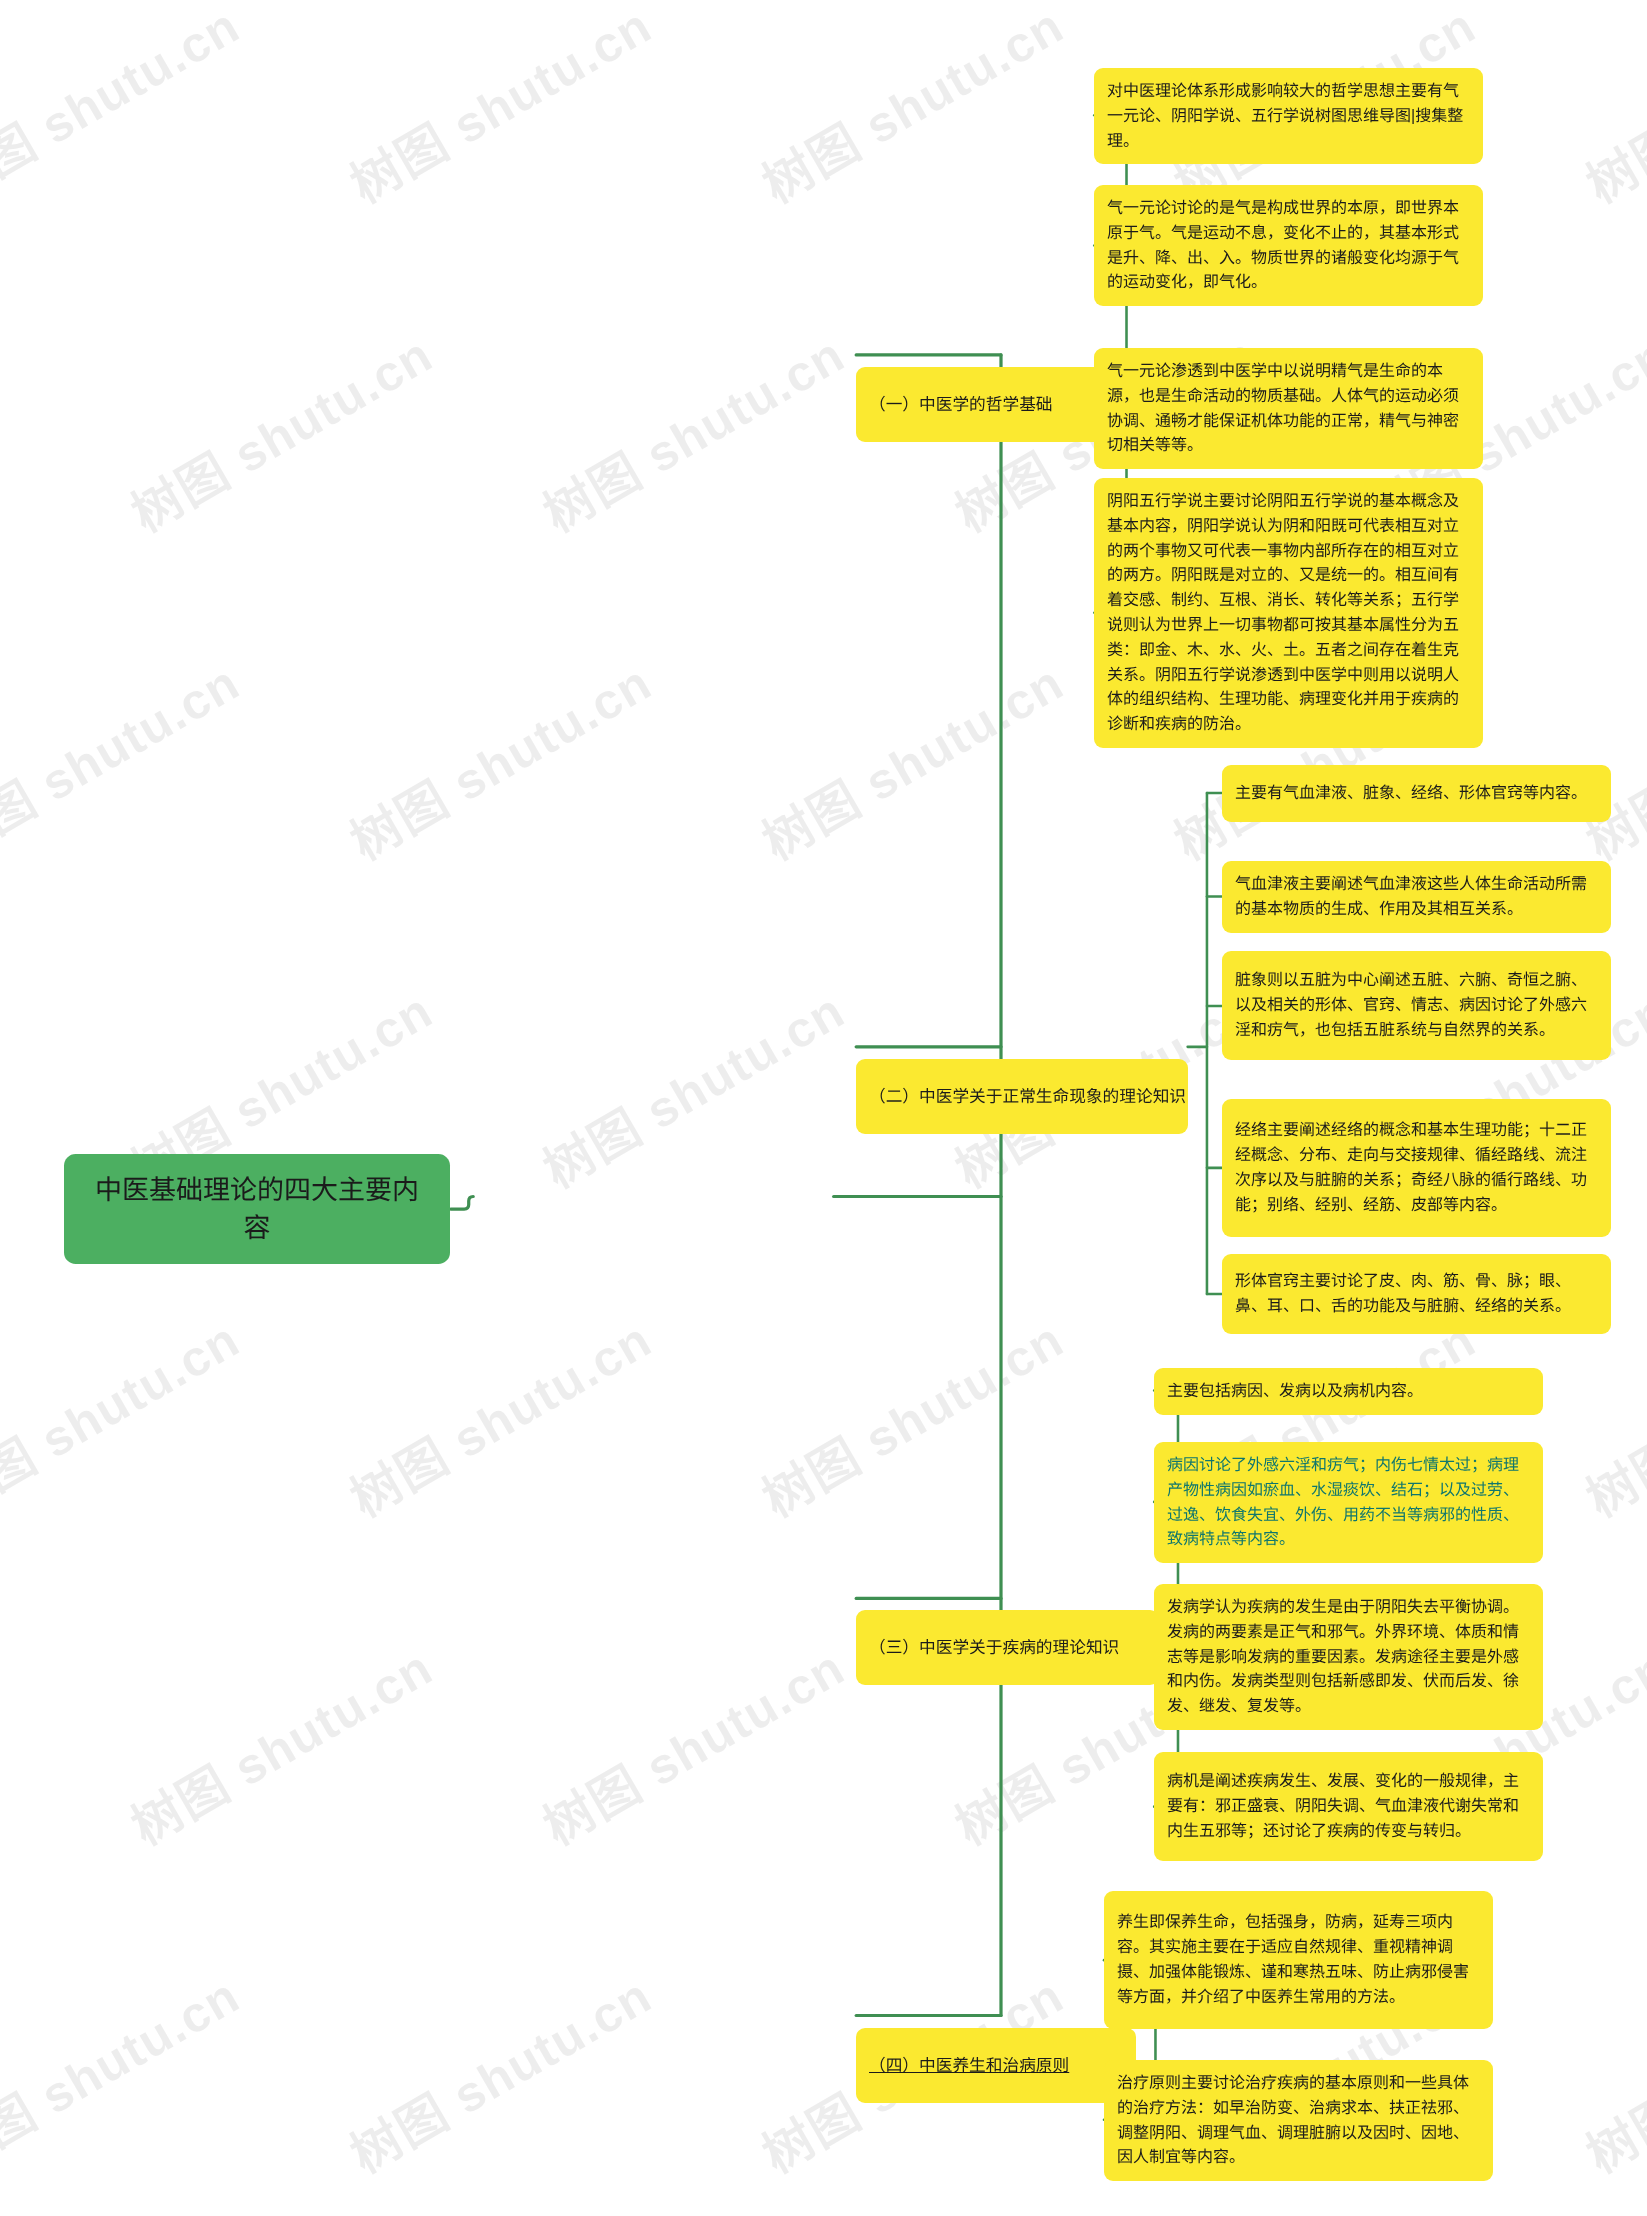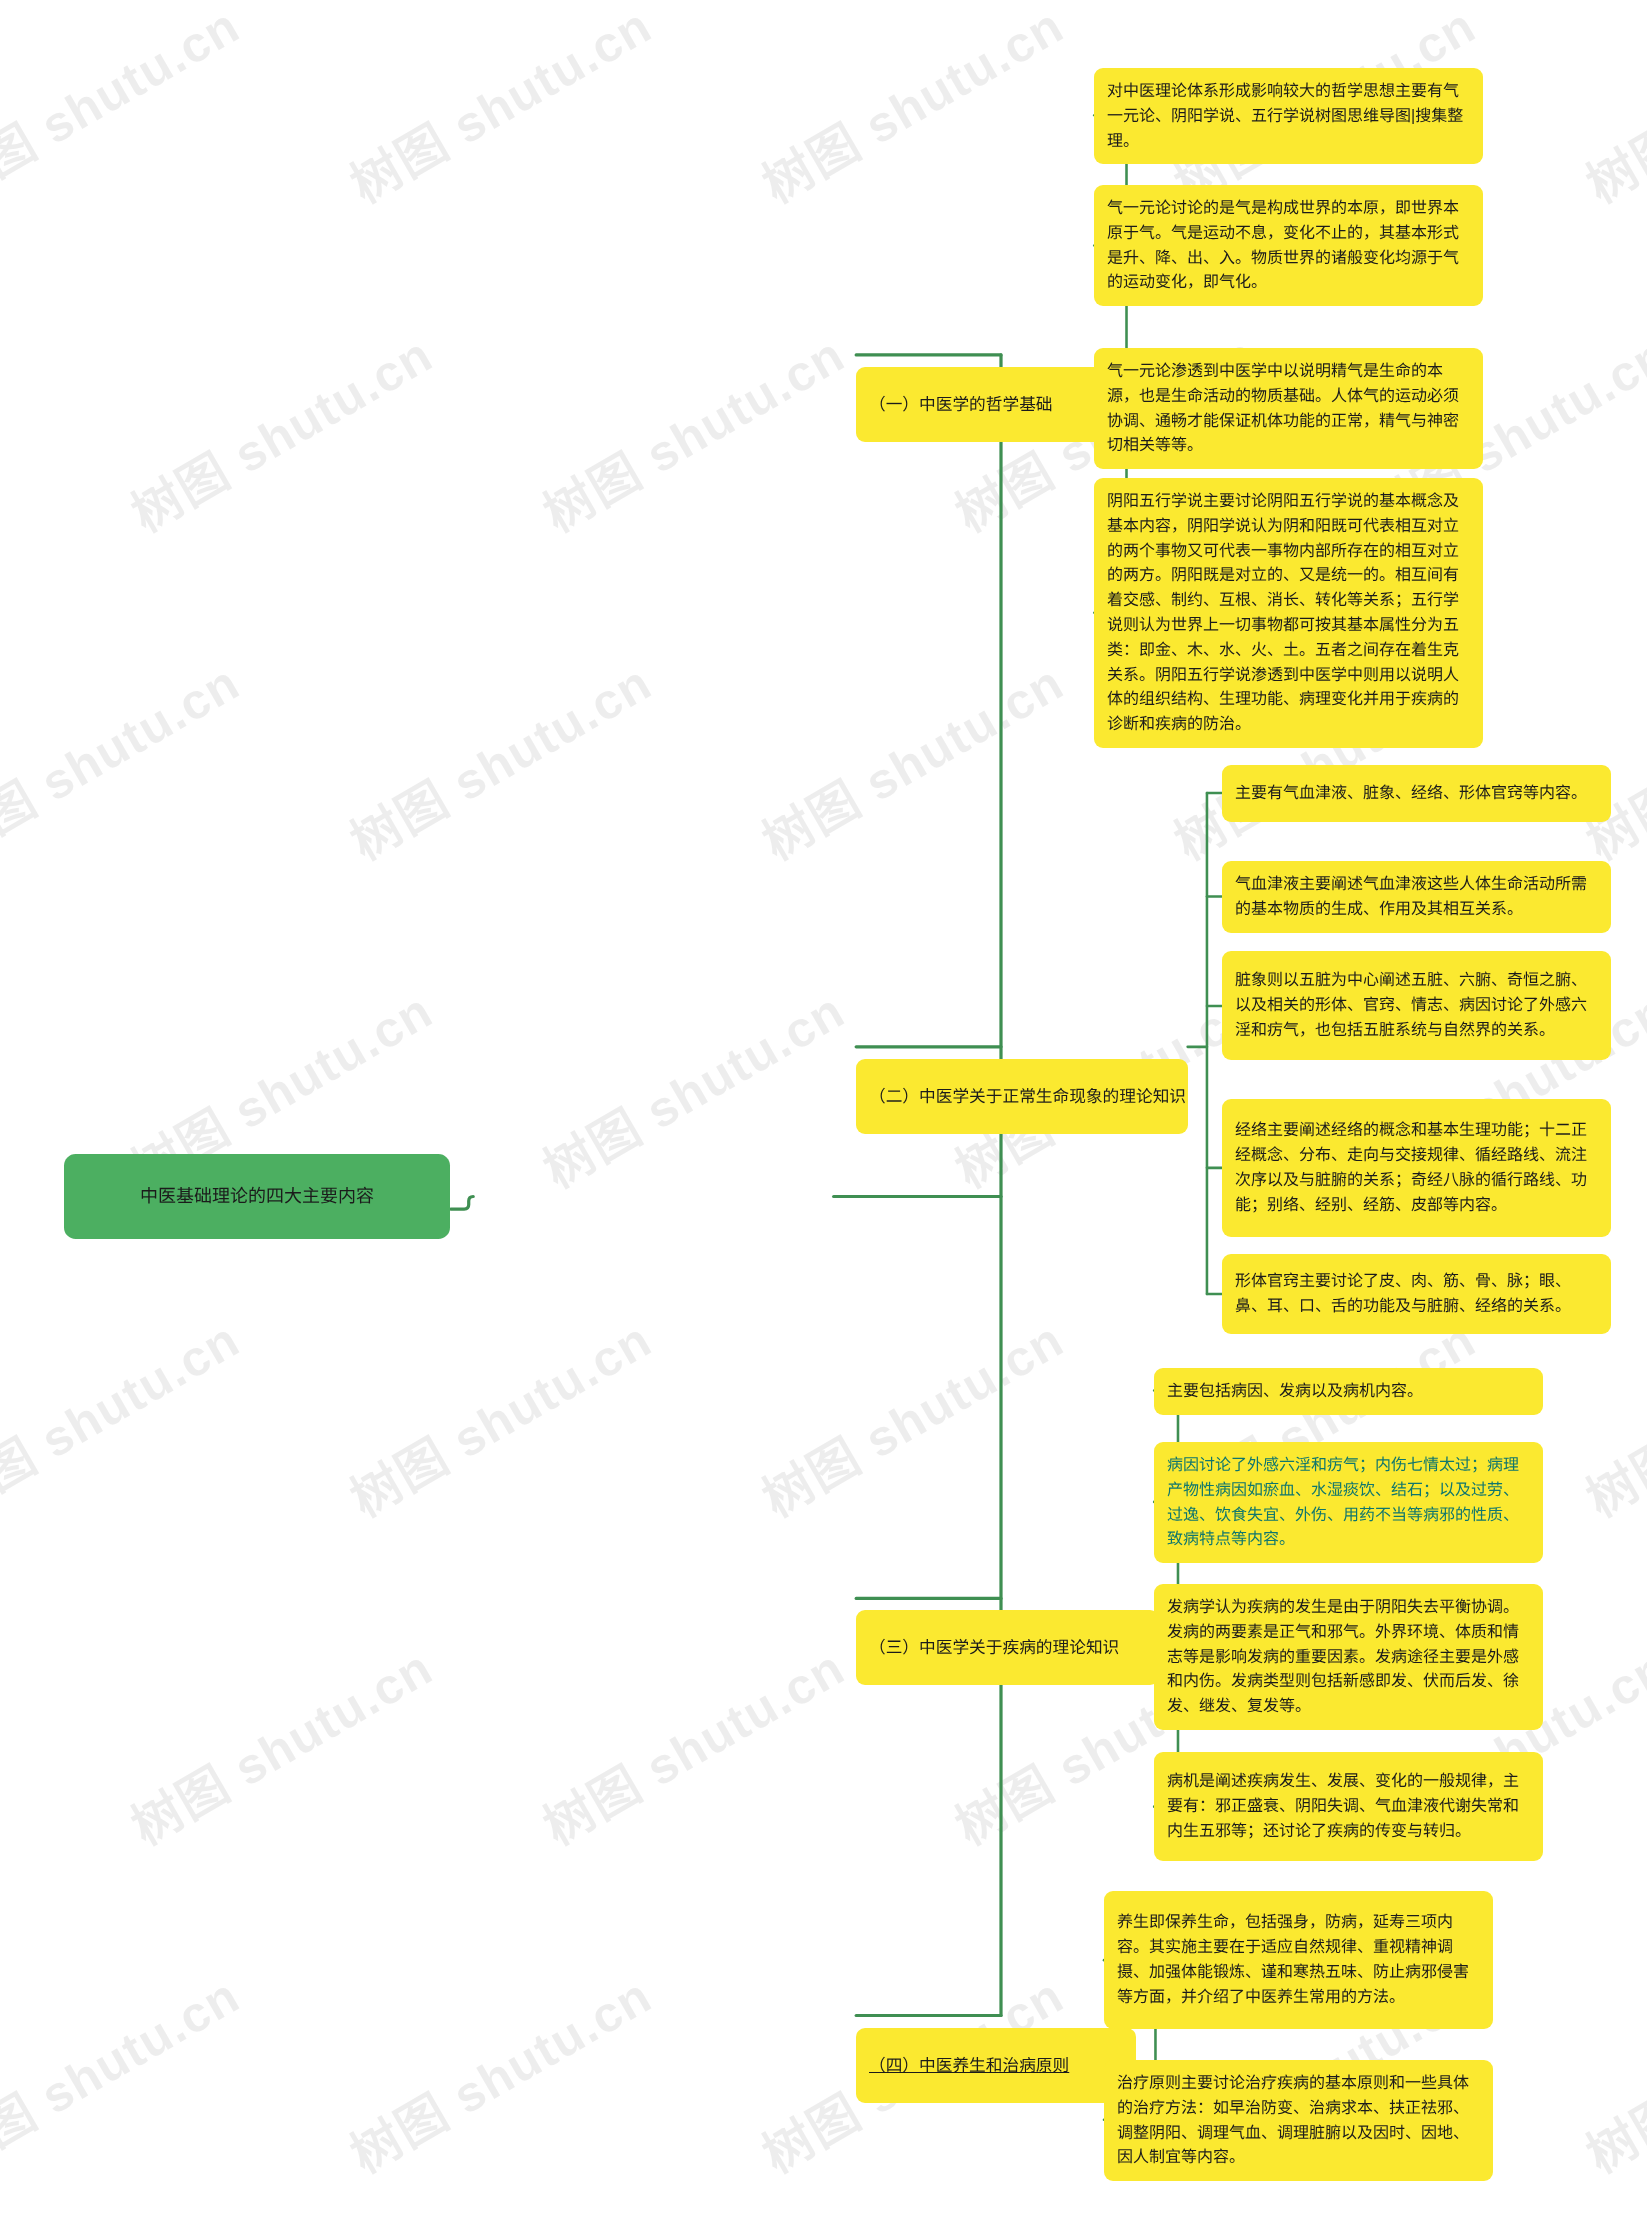--- a/index.html
+++ b/index.html
@@ -50,21 +50,21 @@
     position: absolute;
     box-sizing: border-box;
     z-index: 3;
   }
 
   .node-root {
     background: #4caf61;
     border-radius: 11.6px;
     color: #1b1b1b;
     text-align: center;
-    font-size: 18px;
+    font-size: 27px;
     line-height: 1.42;
     padding: 16.7px 19.3px;
     display: flex;
     align-items: center;
     justify-content: flex-end;
   }
 
   .node-l1 {
     background: #c3e86a;
     border-radius: 9px;

